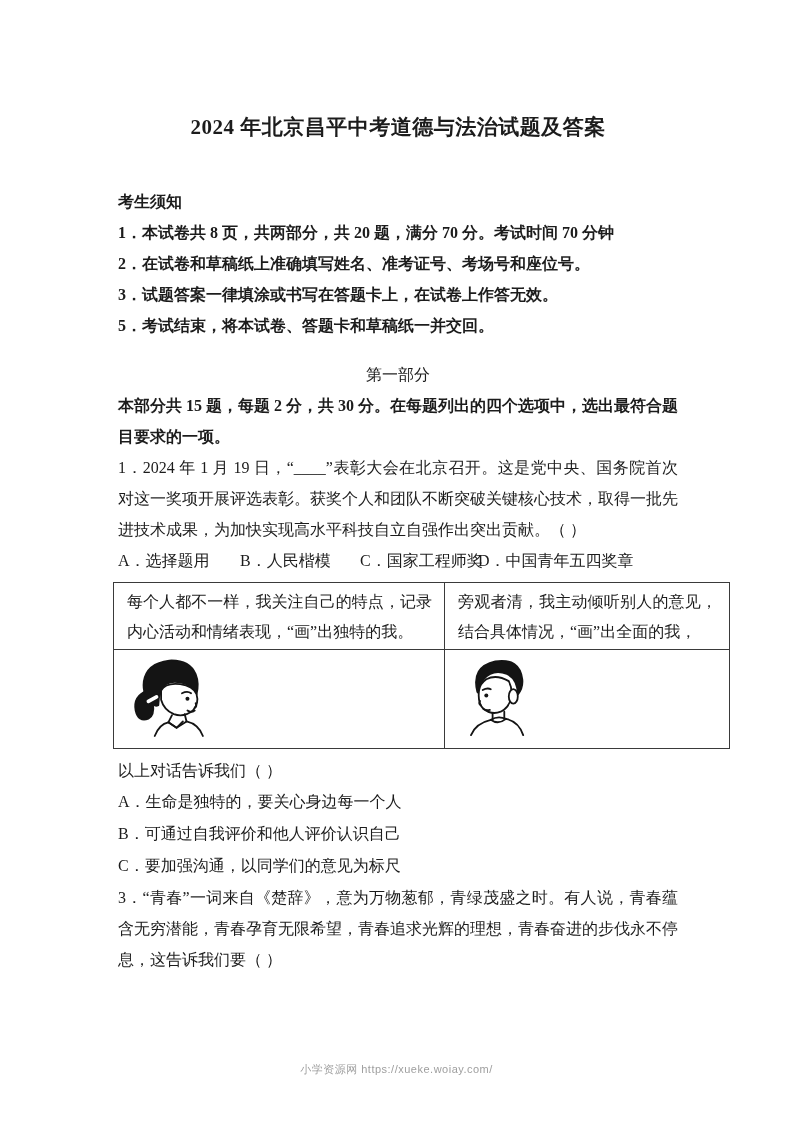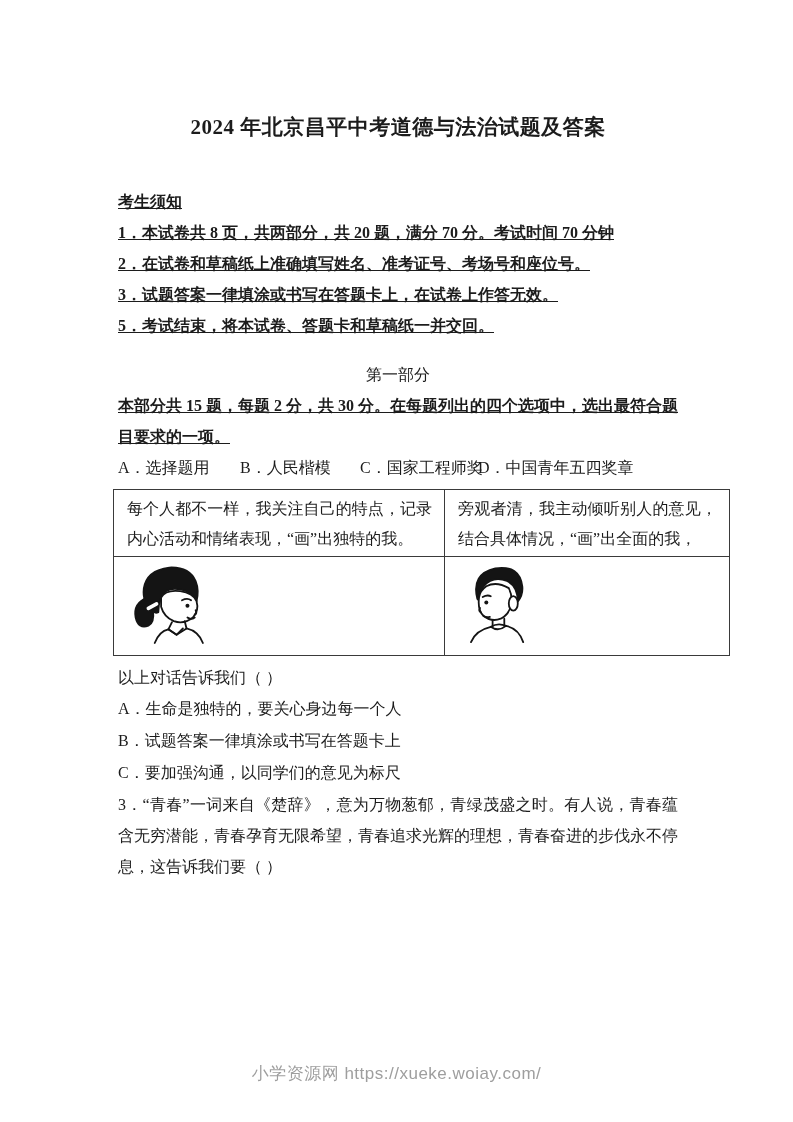--- a/index.html
+++ b/index.html
@@ -19,21 +19,21 @@
   .title {
     margin: 0;
     padding-top: 114px;
     text-align: center;
     font-size: 21px;
     font-weight: 700;
     letter-spacing: 0.5px;
     line-height: 26px;
   }
   p { margin: 0; font-size: 16px; line-height: 31px; }
-  .bold { font-weight: 700; text-decoration: underline; }
+  .bold { font-weight: 700; }
   .notice-heading { margin-top: 46px; }
   .just { text-align: justify; }
   .part-heading { margin-top: 18px; text-align: center; }
   .q1-options { white-space: nowrap; }
   .q1-options span { display: inline-block; box-sizing: border-box; }
   .q1-opt-a { width: 122px; }
   .q1-opt-b { width: 120px; }
   .q1-opt-c { width: 118px; }
   table.dialogue {
     margin-top: 6px;
@@ -56,41 +56,42 @@
   tr.pic-row td { height: 92px; padding: 4px 6px 2px 8px; }
   .illustration { display: block; }
   .after-table { margin-top: 6px; }
   .q2-options p { line-height: 32px; }
   .footer {
     position: absolute;
     left: 0; top: 1062px;
     width: 793px;
     text-align: center;
     font-family: "Liberation Sans", "DejaVu Sans", sans-serif;
-    font-size: 17px;
+    font-size: 11px;
     color: #9e9e9e;
     letter-spacing: 0.5px;
   }
 </style>
 </head>
 <body>
 
 <div class="page">
 
   <h1 class="title">2024 年北京昌平中考道德与法治试题及答案</h1>
 
   <p class="bold notice-heading">考生须知</p>
   <p class="bold just">1．本试卷共 8 页，共两部分，共 20 题，满分 70 分。考试时间 70 分钟</p>
   <p class="bold just">2．在试卷和草稿纸上准确填写姓名、准考证号、考场号和座位号。</p>
   <p class="bold just">3．试题答案一律填涂或书写在答题卡上，在试卷上作答无效。</p>
   <p class="bold just">5．考试结束，将本试卷、答题卡和草稿纸一并交回。</p>
 
   <p class="part-heading">第一部分</p>
   <p class="bold just">本部分共 15 题，每题 2 分，共 30 分。在每题列出的四个选项中，选出最符合题目要求的一项。</p>
 
+  <p class="just">1．2024 年 1 月 19 日，“____”表彰大会在北京召开。这是党中央、国务院首次对这一奖项开展评选表彰。获奖个人和团队不断突破关键核心技术，取得一批先进技术成果，为加快实现高水平科技自立自强作出突出贡献。（  ）</p>
   <p class="q1-options">
     <span class="q1-opt-a">A．选择题用</span><span class="q1-opt-b">B．人民楷模</span><span class="q1-opt-c">C．国家工程师奖</span><span>D．中国青年五四奖章</span>
   </p>
 
 
   <table class="dialogue">
     <tbody>
         <tr>
       <td class="cell-left">每个人都不一样，我关注自己的特点，记录内心活动和情绪表现，“画”出独特的我。</td>
       <td class="cell-right">旁观者清，我主动倾听别人的意见，结合具体情况，“画”出全面的我，</td>
@@ -129,21 +130,21 @@
           </g>
         </svg>
       </td>
     </tr>
   </tbody>
     </table>
 
   <p class="after-table">以上对话告诉我们（  ）</p>
   <div class="q2-options">
     <p>A．生命是独特的，要关心身边每一个人</p>
-    <p>B．试题答案一律填涂或书写在答题卡上</p>
+    <p>B．可通过自我评价和他人评价认识自己</p>
     <p>C．要加强沟通，以同学们的意见为标尺</p>
   </div>
 
   <p class="just">3．“青春”一词来自《楚辞》，意为万物葱郁，青绿茂盛之时。有人说，青春蕴含无穷潜能，青春孕育无限希望，青春追求光辉的理想，青春奋进的步伐永不停息，这告诉我们要（  ）</p>
 
   <div class="footer">
     <span>小学资源网 https://xueke.woiay.com/</span>
   </div>
 
 </div>

